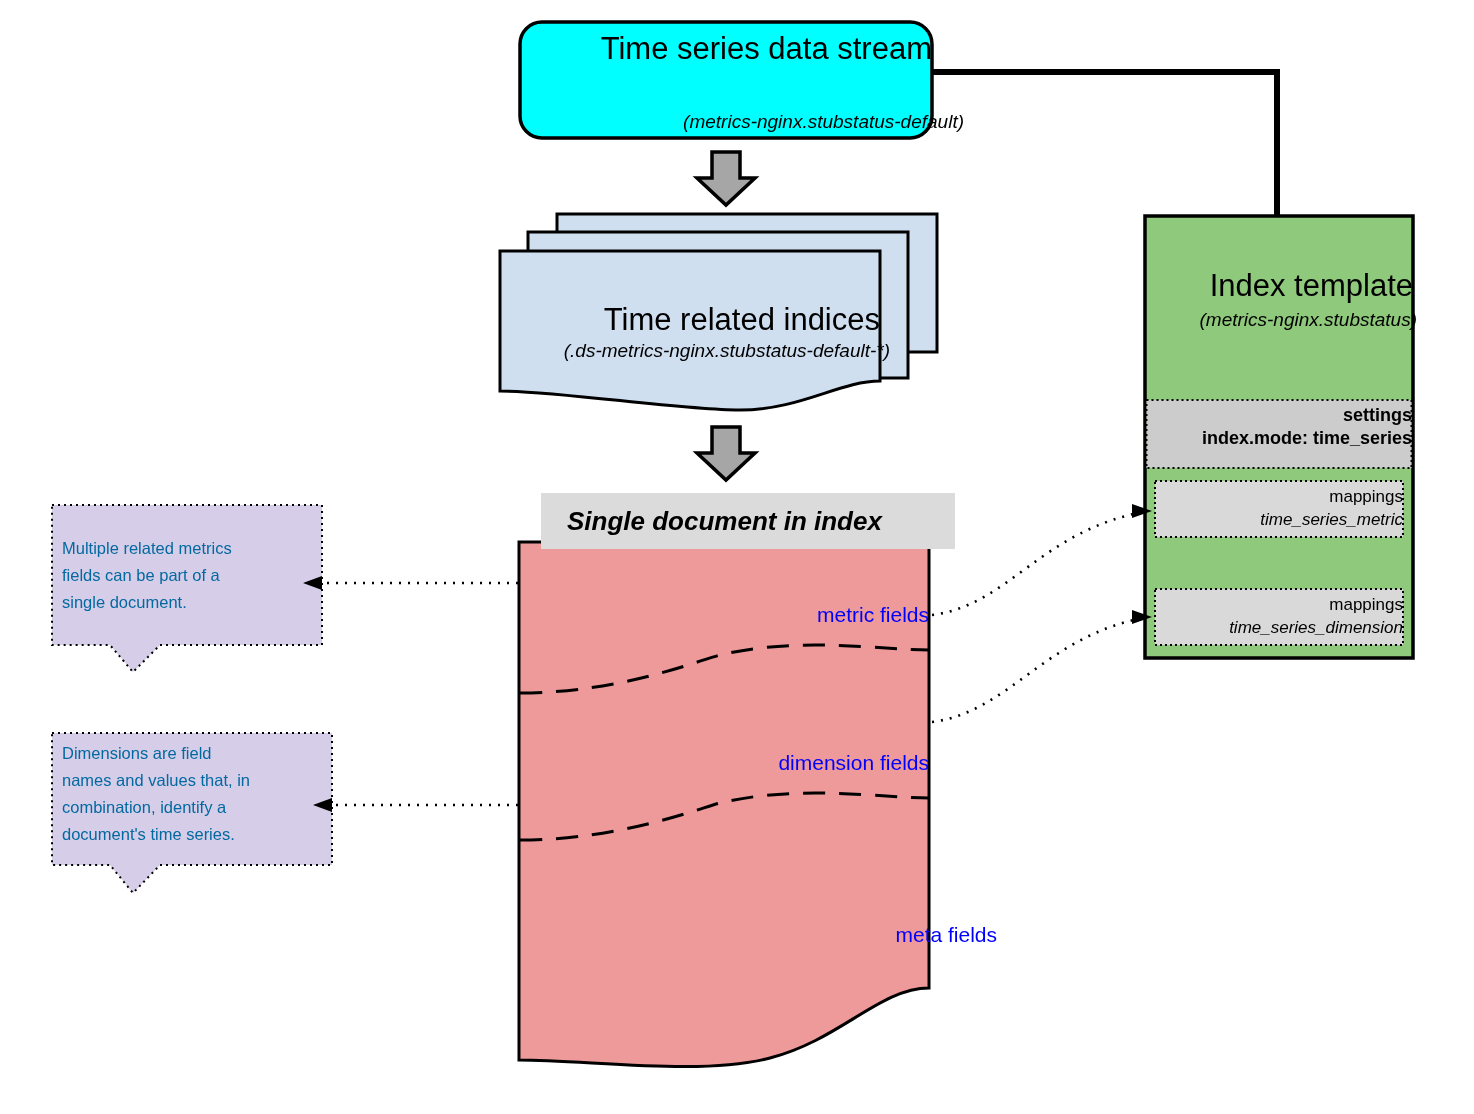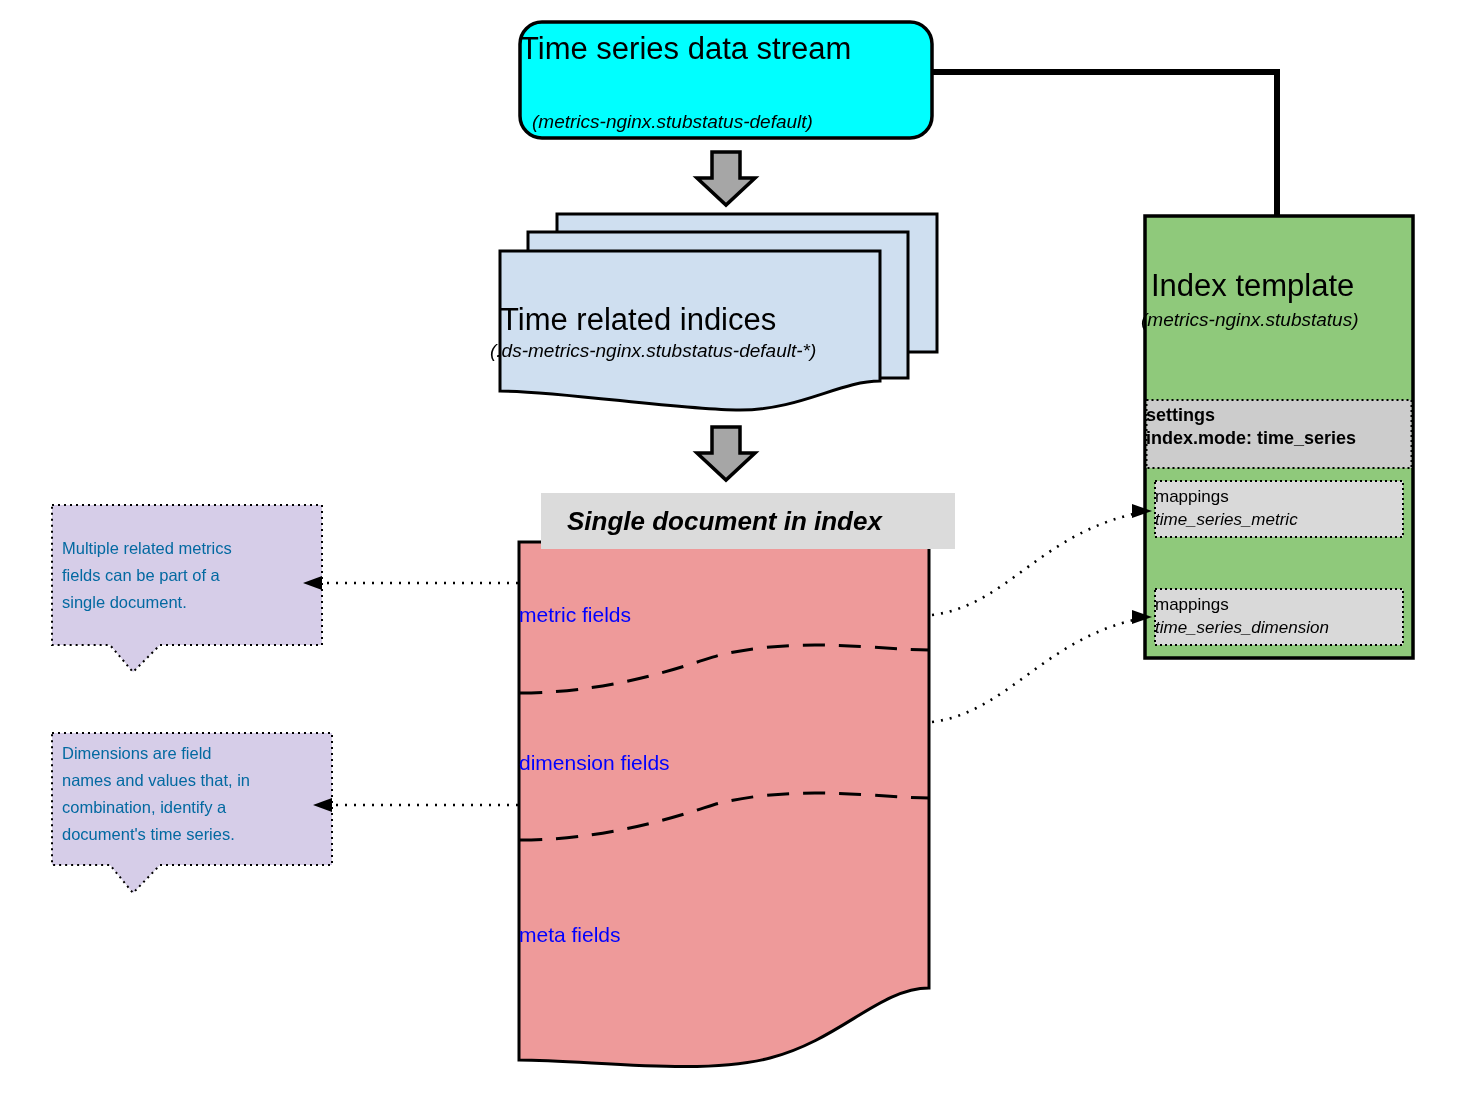--- a/index.html
+++ b/index.html
@@ -1,20 +1,20 @@
 <!DOCTYPE html>
 <html><head>
 <meta charset="utf-8">
 <style>
   html,body{margin:0;padding:0;background:#ffffff;}
   body{width:1474px;height:1114px;position:relative;overflow:hidden;
        font-family:"Liberation Sans","DejaVu Sans",sans-serif;color:#000;}
   #canvas{position:absolute;inset:0;width:1474px;height:1114px;}
   .svg-layer{position:absolute;left:0;top:0;width:1474px;height:1114px;}
-  .lbl{position:absolute;text-align:left;pointer-events:none;}
+  .lbl{position:absolute;text-align:right;pointer-events:none;}
 
   
   .ds-title{font-size:31px;line-height:37px;}
   .ds-sub{font-size:19px;font-style:italic;line-height:24px;}
 
   
   .idx-title{font-size:31px;line-height:36px;}
   .idx-sub{font-size:19px;font-style:italic;line-height:24px;}
 
   
@@ -82,26 +82,26 @@
     <path d="M 313 805 L 332 798 L 332 812 Z" fill="#000000"></path>
 
     <path d="M 932 615 C 1010 605 1040 530 1148 511" fill="none" stroke="#000000" stroke-width="2.6" stroke-dasharray="2 7"></path>
     <path d="M 1152 511 L 1132 504 L 1132 518 Z" fill="#000000"></path>
 
     <path d="M 932 722 C 1010 712 1045 635 1148 617" fill="none" stroke="#000000" stroke-width="2.6" stroke-dasharray="2 7"></path>
     <path d="M 1152 617 L 1132 610 L 1132 624 Z" fill="#000000"></path>
   </svg>
 
   <div class="lbl ds-title" style="left:520px;top:30px;width:412px;">Time series data stream</div>
-  <div class="lbl ds-sub" style="left:532px;top:110px;width:412px;">(metrics-nginx.stubstatus-default)</div>
+  <div class="lbl ds-sub" style="left:552px;top:110px;width:412px;">(metrics-nginx.stubstatus-default)</div>
 
   <div class="lbl idx-title" style="left:500px;top:302px;width:380px;">Time related indices</div>
   <div class="lbl idx-sub" style="left:490px;top:339px;width:400px;">(.ds-metrics-nginx.stubstatus-default-*)</div>
 
-  <div class="lbl tpl-title" style="left:1145px;top:268px;width:268px;padding-left:6px;">Index template</div>
+  <div class="lbl tpl-title" style="left:1145px;top:268px;width:268px;">Index template</div>
   <div class="lbl tpl-sub" style="left:1141px;top:308px;width:276px;">(metrics-nginx.stubstatus)</div>
 
   <div class="lbl settings-l1" style="left:1146px;top:404px;width:266px;">settings</div>
   <div class="lbl settings-l2" style="left:1146px;top:427px;width:266px;">index.mode: time_series</div>
 
   <div class="lbl map-l1" style="left:1155px;top:486px;width:248px;">mappings</div>
   <div class="lbl map-l2" style="left:1155px;top:509px;width:248px;">time_series_metric</div>
 
   <div class="lbl map-l1" style="left:1155px;top:594px;width:248px;">mappings</div>
   <div class="lbl map-l2" style="left:1155px;top:617px;width:248px;">time_series_dimension</div>

